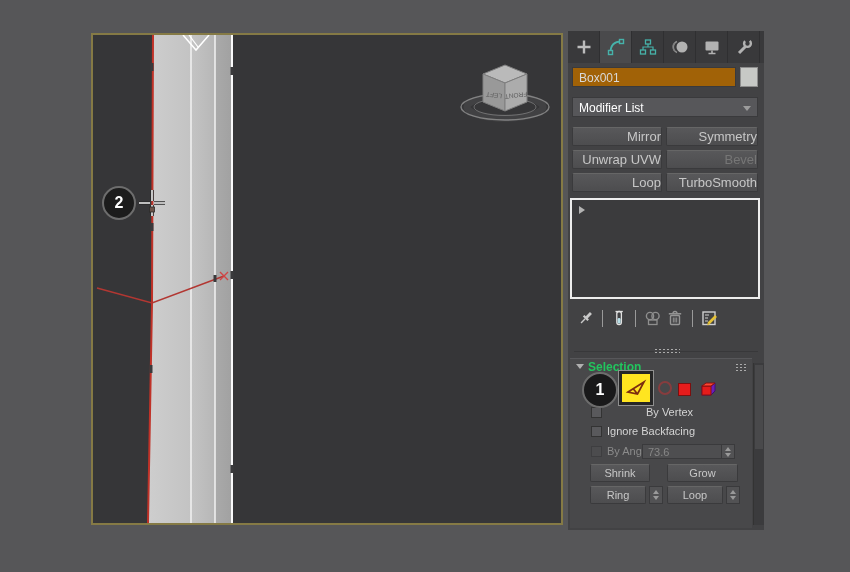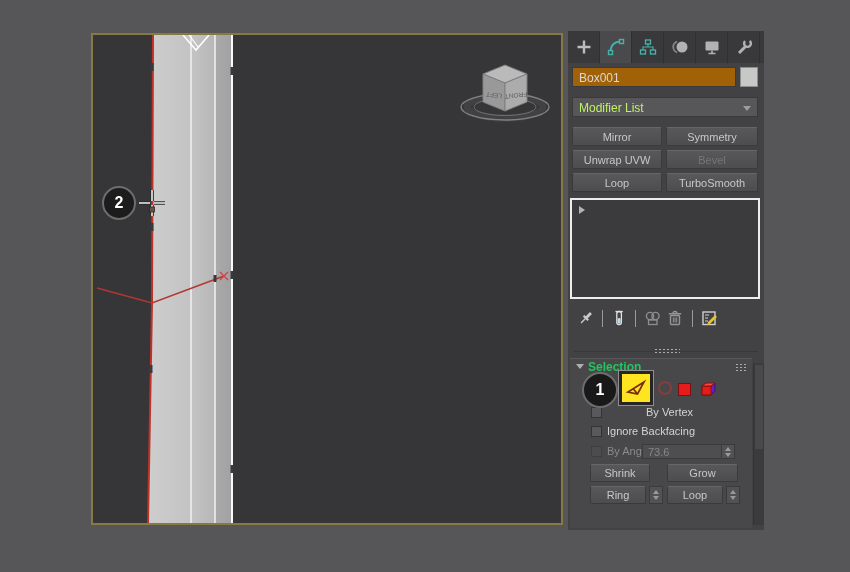--- a/index.html
+++ b/index.html
@@ -18,26 +18,26 @@
   .tabstrip{left:0;top:0;width:196px;height:32px;background:#39393b;display:flex;}
   .tab{width:32px;height:32px;display:flex;align-items:center;justify-content:center;
        border-right:1px solid #2f2f31;box-sizing:border-box;}
   .tab.active{background:#4a4a4c;}
 
   .namefield{left:4px;top:36px;width:164px;height:20px;background:#a16207;border:1px solid #3a3a3c;
              color:#d8d8d8;font-size:12px;line-height:20px;padding-left:6px;box-sizing:border-box;}
   .swatch{left:172px;top:36px;width:18px;height:20px;background:#c7c9c6;border:1px solid #8e8e8e;box-sizing:border-box;}
 
   .dropdown{left:4px;top:66px;width:186px;height:20px;background:#57575a;border:1px solid #3a3a3c;
-            color:#bef264;font-size:12px;line-height:20px;padding-left:6px;box-sizing:border-box;}
+            color:#ffffff;font-size:12px;line-height:20px;padding-left:6px;box-sizing:border-box;}
   .dropdown .arrow{position:absolute;right:6px;top:8px;width:0;height:0;
                    border-left:4px solid transparent;border-right:4px solid transparent;border-top:5px solid #9c9c9c;}
 
   .mbtn{height:19px;background:linear-gradient(#58585a,#4d4d4f);border:1px solid #3a3a3c;border-top-color:#666;
-        border-radius:2px;color:#c7c7c7;font-size:11px;text-align:center;line-height:18px;box-sizing:border-box;}
+        border-radius:2px;color:#c7c7c7;font-size:13px;text-align:right;line-height:18px;box-sizing:border-box;}
   .mbtn.disabled{color:#767676;}
 
   .stackbox{left:2px;top:167px;width:190px;height:101px;background:#3b3b3d;border:2px solid #ededed;box-sizing:border-box;}
   .stackrow{position:absolute;left:22px;top:2px;right:3px;height:17px;background:#4c4c4e;
             border:1px solid #6f90a0;color:#e8e8e8;font-size:11px;line-height:16px;padding-left:4px;box-sizing:border-box;}
   .stack-arrow{position:absolute;left:7px;top:6px;width:0;height:0;
                border-top:4px solid transparent;border-bottom:4px solid transparent;border-left:6px solid #b3b3b3;}
 
   .toolrow{left:0;top:274px;width:196px;height:26px;display:flex;align-items:center;}
   .toolsep{width:1px;height:17px;background:#9a9a9a;margin:0 6px;}

